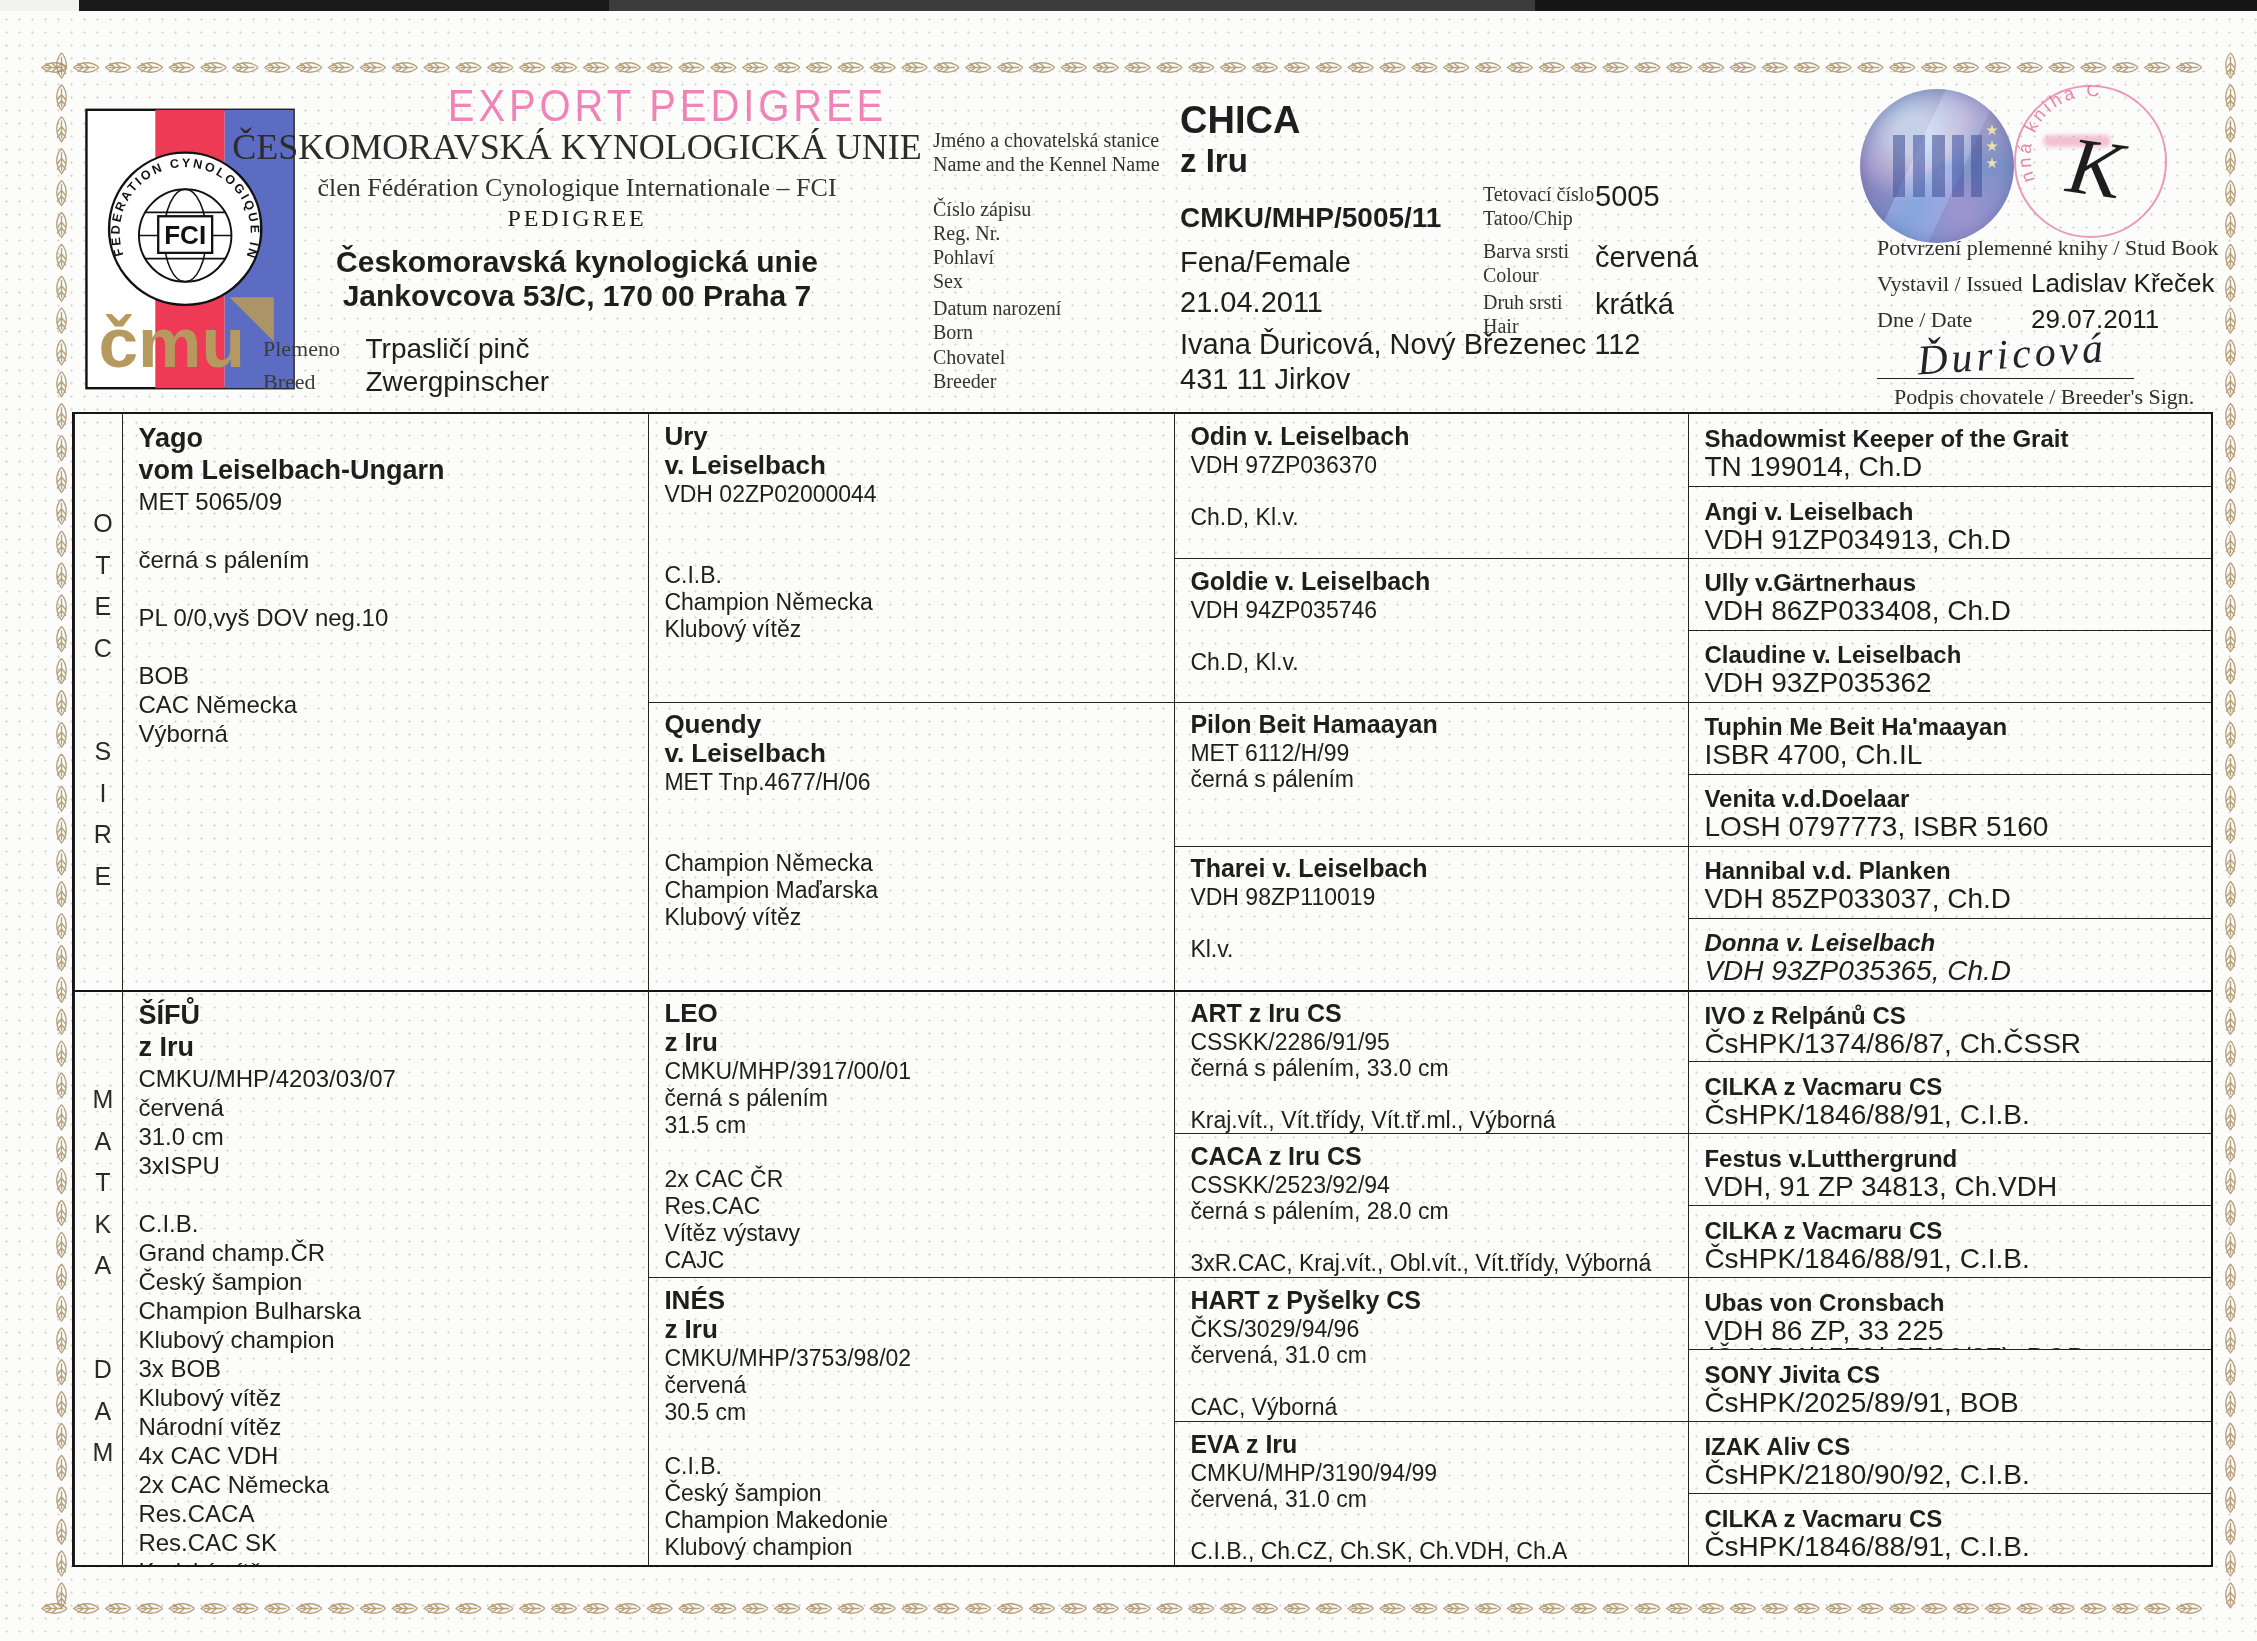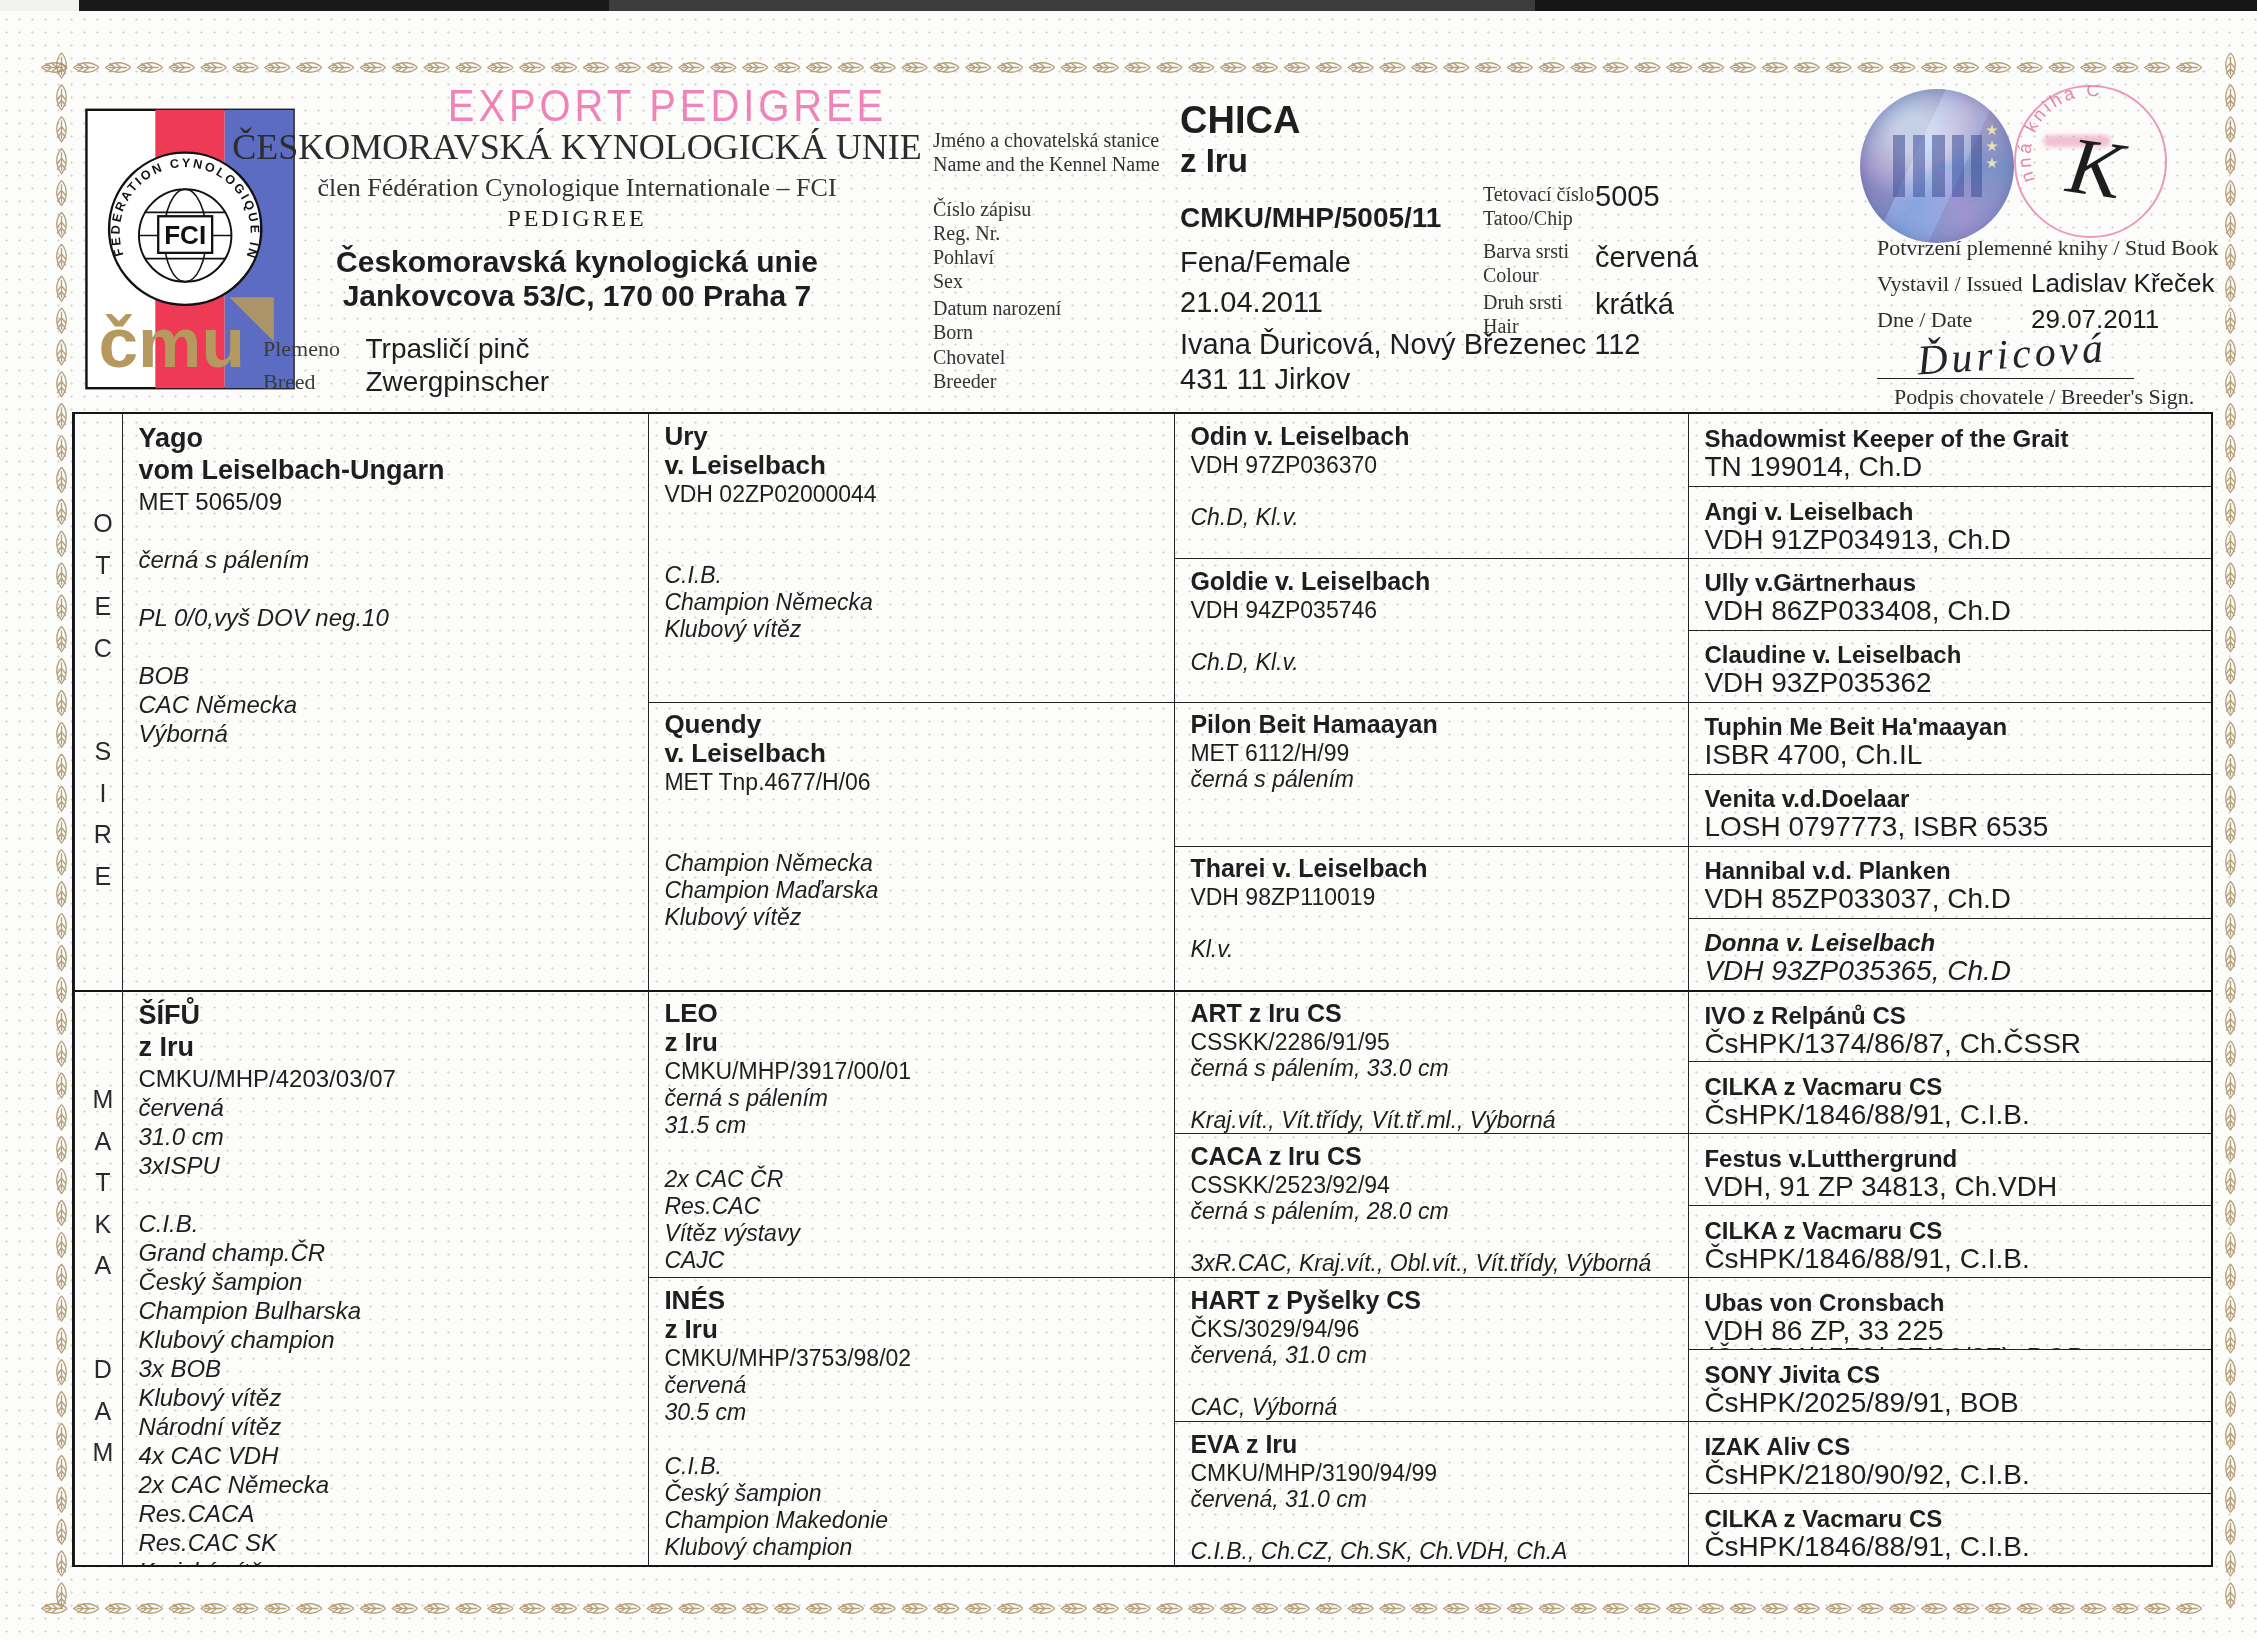--- a/index.html
+++ b/index.html
@@ -66,21 +66,21 @@
   .n1{font-weight:bold;}
   .c1 .n1,.c1 .n2{font-size:27px;font-weight:bold;line-height:32px;}
   .c1 .reg,.c1 .info{font-size:24px;line-height:29px;}
   .c2 .n1,.c2 .n2{font-size:26px;font-weight:bold;line-height:29px;}
   .c2 .reg,.c2 .info{font-size:23px;line-height:27px;}
   .c3 .n1{font-size:25px;font-weight:bold;line-height:29px;}
   .c3 .reg,.c3 .info{font-size:23px;line-height:26px;}
   .c4{padding-top:10.6px;}
   .c4 .n1{font-size:24px;font-weight:bold;line-height:27px;}
   .c4 .reg{font-size:28px;line-height:27px;}
-  .info{white-space:pre-line;font-style:italic;}
+  .info{white-space:pre-line;}
   .reg{margin-top:1px;}
 
   
   .fci-wrap{position:absolute;left:85px;top:108px;}
 </style>
 </head>
 <body>
 
 <div class="page">
   <div class="scan-strip"></div>
@@ -504,21 +504,21 @@
     <div class="cell c4" style="grid-row:4;grid-column:5;">
       <div class="n1">Claudine v. Leiselbach</div>
       <div class="reg">VDH 93ZP035362</div>
     </div>
     <div class="cell c4" style="grid-row:5;grid-column:5;">
       <div class="n1">Tuphin Me Beit Ha'maayan</div>
       <div class="reg">ISBR 4700, Ch.IL</div>
     </div>
     <div class="cell c4" style="grid-row:6;grid-column:5;">
       <div class="n1">Venita v.d.Doelaar</div>
-      <div class="reg">LOSH 0797773, ISBR 6535</div>
+      <div class="reg">LOSH 0797773, ISBR 5160</div>
     </div>
     <div class="cell c4" style="grid-row:7;grid-column:5;">
       <div class="n1">Hannibal v.d. Planken</div>
       <div class="reg">VDH 85ZP033037, Ch.D</div>
     </div>
     <div class="cell c4" style="grid-row:8;grid-column:5;font-style:italic;">
       <div class="n1">Donna v. Leiselbach</div>
       <div class="reg">VDH 93ZP035365, Ch.D</div>
     </div>
 

